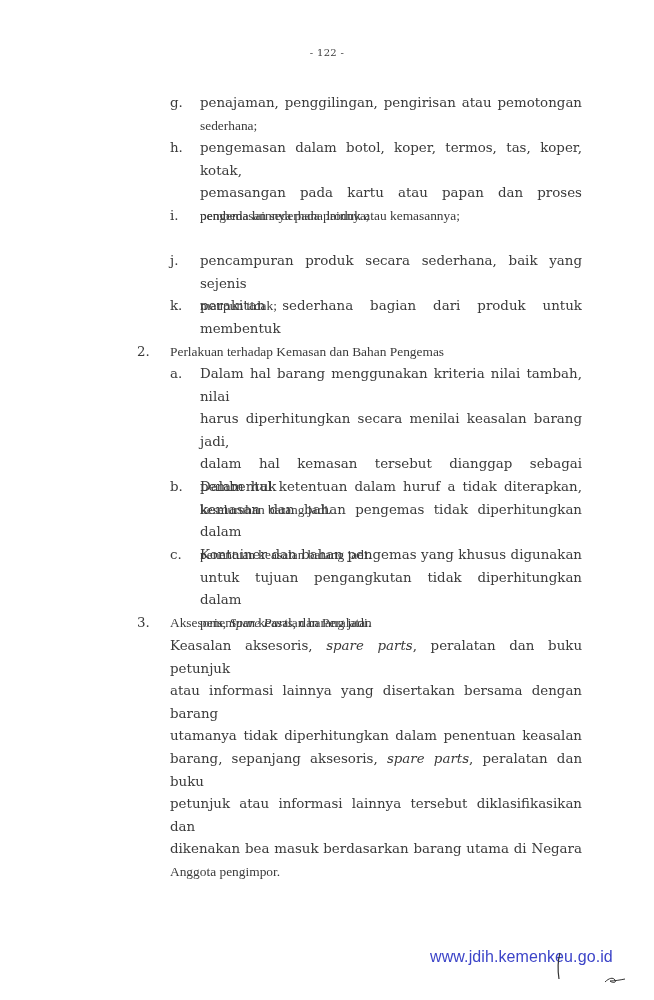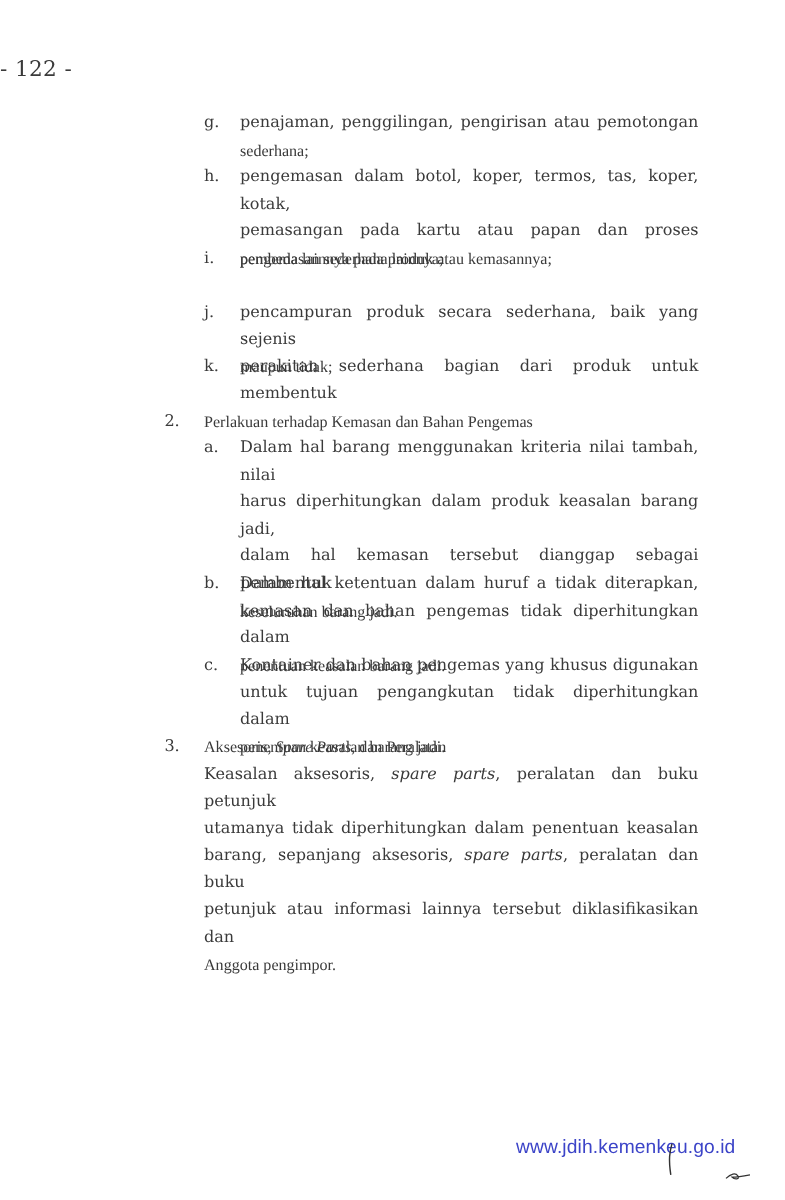--- a/index.html
+++ b/index.html
@@ -1,19 +1,19 @@
 <!DOCTYPE html>
 <html><head>
 <meta charset="utf-8">
 <style>
   html, body { margin: 0; padding: 0; background: #ffffff; }
   body { width: 654px; height: 1000px; position: relative; overflow: hidden;
          font-family: "DejaVu Serif", "Liberation Serif", serif; color: #3a3a3a; }
-  .page-number { position: absolute; top: 47px; left: 0; width: 654px; text-align: left;
-                 font-size: 18px; letter-spacing: 0.3px; }
+  .page-number { position: absolute; top: 47px; left: 0; width: 654px; text-align: center;
+                 font-size: 10px; letter-spacing: 0.3px; }
   .item { position: absolute; font-size: 13.4px; line-height: 22.6px; }
   .marker { position: absolute; left: 0; top: 0; }
   .body-text { position: absolute; text-align: justify; text-align-last: left; }
   .lvl2 .marker { left: 170px; }
   .lvl2 .body-text { left: 200px; width: 382px; }
   .lvl1 .marker { left: 137px; }
   .lvl1 .body-text { left: 170px; width: 412px; }
   .line { display: block; text-align: justify; text-align-last: justify; white-space: normal; }
   .line.last { text-align-last: left; font-family: Liberation Serif, serif; }
   em { font-style: italic; }
@@ -70,21 +70,21 @@
   <span class="marker">2.</span>
   <div class="body-text">
     <span class="line last">Perlakuan terhadap Kemasan dan Bahan Pengemas</span>
   </div>
 </div>
 
 <div class="item lvl2" style="top:363px;left:0;width:654px;">
   <span class="marker">a.</span>
   <div class="body-text">
     <span class="line">Dalam hal barang menggunakan kriteria nilai tambah, nilai</span>
-    <span class="line">harus diperhitungkan dalam produk keasalan barang jadi,</span>
+    <span class="line">harus diperhitungkan secara menilai keasalan barang jadi,</span>
     <span class="line">dalam hal kemasan tersebut dianggap sebagai pembentuk</span>
     <span class="line last">keseluruhan barang jadi.</span>
   </div>
 </div>
 
 <div class="item lvl2" style="top:476px;left:0;width:654px;">
   <span class="marker">b.</span>
   <div class="body-text">
     <span class="line">Dalam hal ketentuan dalam huruf a tidak diterapkan,</span>
     <span class="line">kemasan dan bahan pengemas tidak diperhitungkan dalam</span>
@@ -104,23 +104,25 @@
 <div class="item lvl1" style="top:612px;left:0;width:654px;">
   <span class="marker">3.</span>
   <div class="body-text">
     <span class="line last"><span>Aksesoris, </span><em>Spare Parts</em><span>, dan Peralatan</span></span>
   </div>
 </div>
 
 <div class="item lvl1" style="top:635px;left:0;width:654px;">
   <div class="body-text">
     <span class="line"><span>Keasalan aksesoris, </span><em>spare parts</em><span>, peralatan dan buku petunjuk</span></span>
+    <span class="line">atau informasi lainnya yang disertakan bersama dengan barang</span>
     <span class="line">utamanya tidak diperhitungkan dalam penentuan keasalan</span>
     <span class="line"><span>barang, sepanjang aksesoris, </span><em>spare parts</em><span>, peralatan dan buku</span></span>
     <span class="line">petunjuk atau informasi lainnya tersebut diklasifikasikan dan</span>
+    <span class="line">dikenakan bea masuk berdasarkan barang utama di Negara</span>
     <span class="line last">Anggota pengimpor.</span>
   </div>
 </div>
 
 <a class="footer-link">www.jdih.kemenkeu.go.id</a>
 
 <svg class="stroke" viewBox="0 0 8 28">
   <path d="M5 1 C3 8, 2 14, 4 27" stroke="#333" stroke-width="1.2" fill="none"></path>
 </svg>
 

